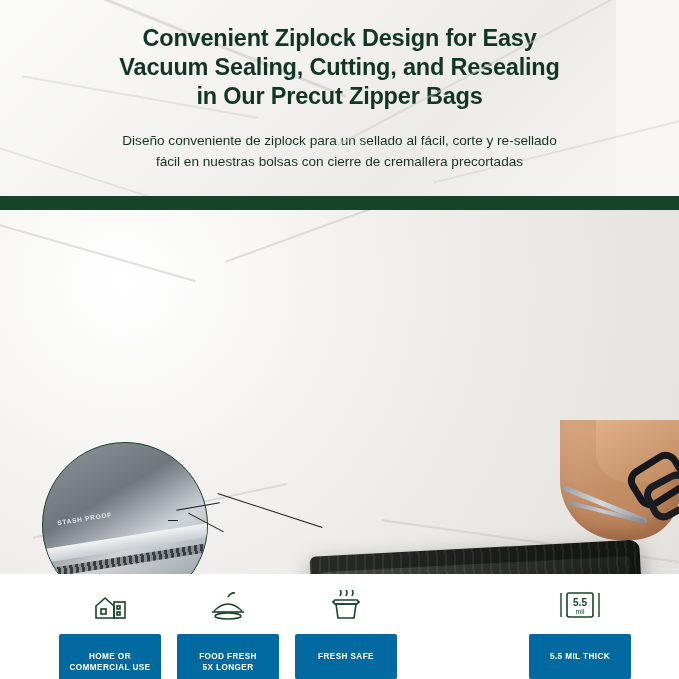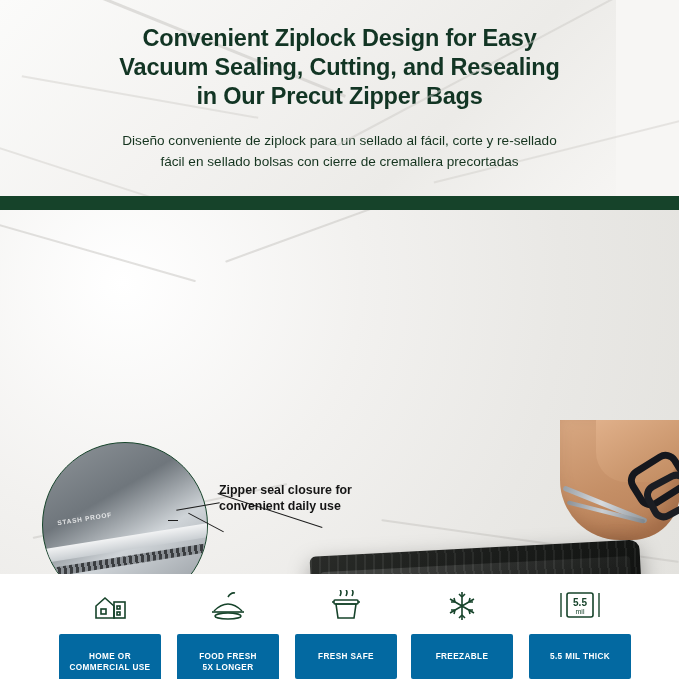--- a/index.html
+++ b/index.html
@@ -274,21 +274,21 @@
     <div class="marble-line" style="left:-30px;top:170px;width:200px;height:2px;transform:rotate(18deg);"></div>
 
     <div class="headline">
       <div>Convenient Ziplock Design for Easy</div>
       <div>Vacuum Sealing, Cutting, and Resealing</div>
       <div>in Our Precut Zipper Bags</div>
     </div>
 
     <div class="subhead">
       <div>Diseño conveniente de ziplock para un sellado al fácil, corte y re-sellado</div>
-      <div>fácil en sellado bolsas con cierre de cremallera precortadas</div>
+      <div>fácil en nuestras bolsas con cierre de cremallera precortadas</div>
     </div>
   </div>
 
   <div class="green-bar"></div>
 
   <div class="photo">
     <div class="veins">
       <span style="left:-20px;top:40px;width:220px;transform:rotate(16deg);"></span>
       <span style="left:30px;top:300px;width:260px;transform:rotate(-12deg);"></span>
       <span style="left:380px;top:330px;width:300px;transform:rotate(8deg);"></span>
@@ -312,24 +312,20 @@
 
     <div class="circle-zip">
       <div class="zipline"></div>
       <div class="zipline2"></div>
       <div class="brandtxt">STASH PROOF</div>
     </div>
 
     <div class="leader" style="left:176px; top:296px; width:44px; transform:rotate(-10deg);"></div>
     <div class="leader" style="left:215px; top:300px; width:110px; transform:rotate(18deg);"></div>
 
-    <div class="callout-text callout-zip">
-      <div>Zipper seal closure for</div>
-      <div>convenient daily use</div>
-    </div>
 
     <div class="leader" style="left:168px; top:310px; width:10px;"></div>
     <div class="leader" style="left:186px; top:312px; width:40px; transform:rotate(28deg);"></div>
 
   </div>
 
   <div class="features">
 
     <div class="feature f1">
       <div class="ico">
@@ -371,33 +367,20 @@
           <rect x="6" y="10" width="24" height="4" rx="1"></rect>
           <path d="M8 14 h20 l-2 14 H10 Z"></path>
           <path d="M4 12 h2 M30 12 h2"></path>
         </svg>
       </div>
       <div class="cap">
         <div>FRESH SAFE</div>
       </div>
     </div>
 
-    <div class="feature f4">
-      <div class="ico">
-        <svg width="32" height="32" viewBox="0 0 32 32" fill="none" stroke="#16432a" stroke-width="1.6">
-          <path d="M16 2 V30 M4 9 L28 23 M28 9 L4 23"></path>
-          <path d="M16 7 l-3 -3 M16 7 l3 -3 M16 25 l-3 3 M16 25 l3 3"></path>
-          <path d="M9 12 l-4 0 M9 12 l-1 -4 M23 20 l4 0 M23 20 l1 4"></path>
-          <path d="M23 12 l4 0 M23 12 l1 -4 M9 20 l-4 0 M9 20 l-1 4"></path>
-        </svg>
-      </div>
-      <div class="cap">
-        <div>FREEZABLE</div>
-      </div>
-    </div>
 
     <div class="feature f5">
       <div class="ico">
         <svg width="46" height="34" viewBox="0 0 46 34">
           <rect x="10" y="4" width="26" height="24" rx="2" fill="none" stroke="#16432a" stroke-width="1.6"></rect>
           <text x="23" y="17" text-anchor="middle" font-family="Liberation Sans, sans-serif" font-size="10" font-weight="bold" fill="#16432a">5.5</text>
           <text x="23" y="25" text-anchor="middle" font-family="Liberation Sans, sans-serif" font-size="7" fill="#16432a">mil</text>
           <path d="M4 4 V28 M42 4 V28" stroke="#16432a" stroke-width="1.4"></path>
         </svg>
       </div>

